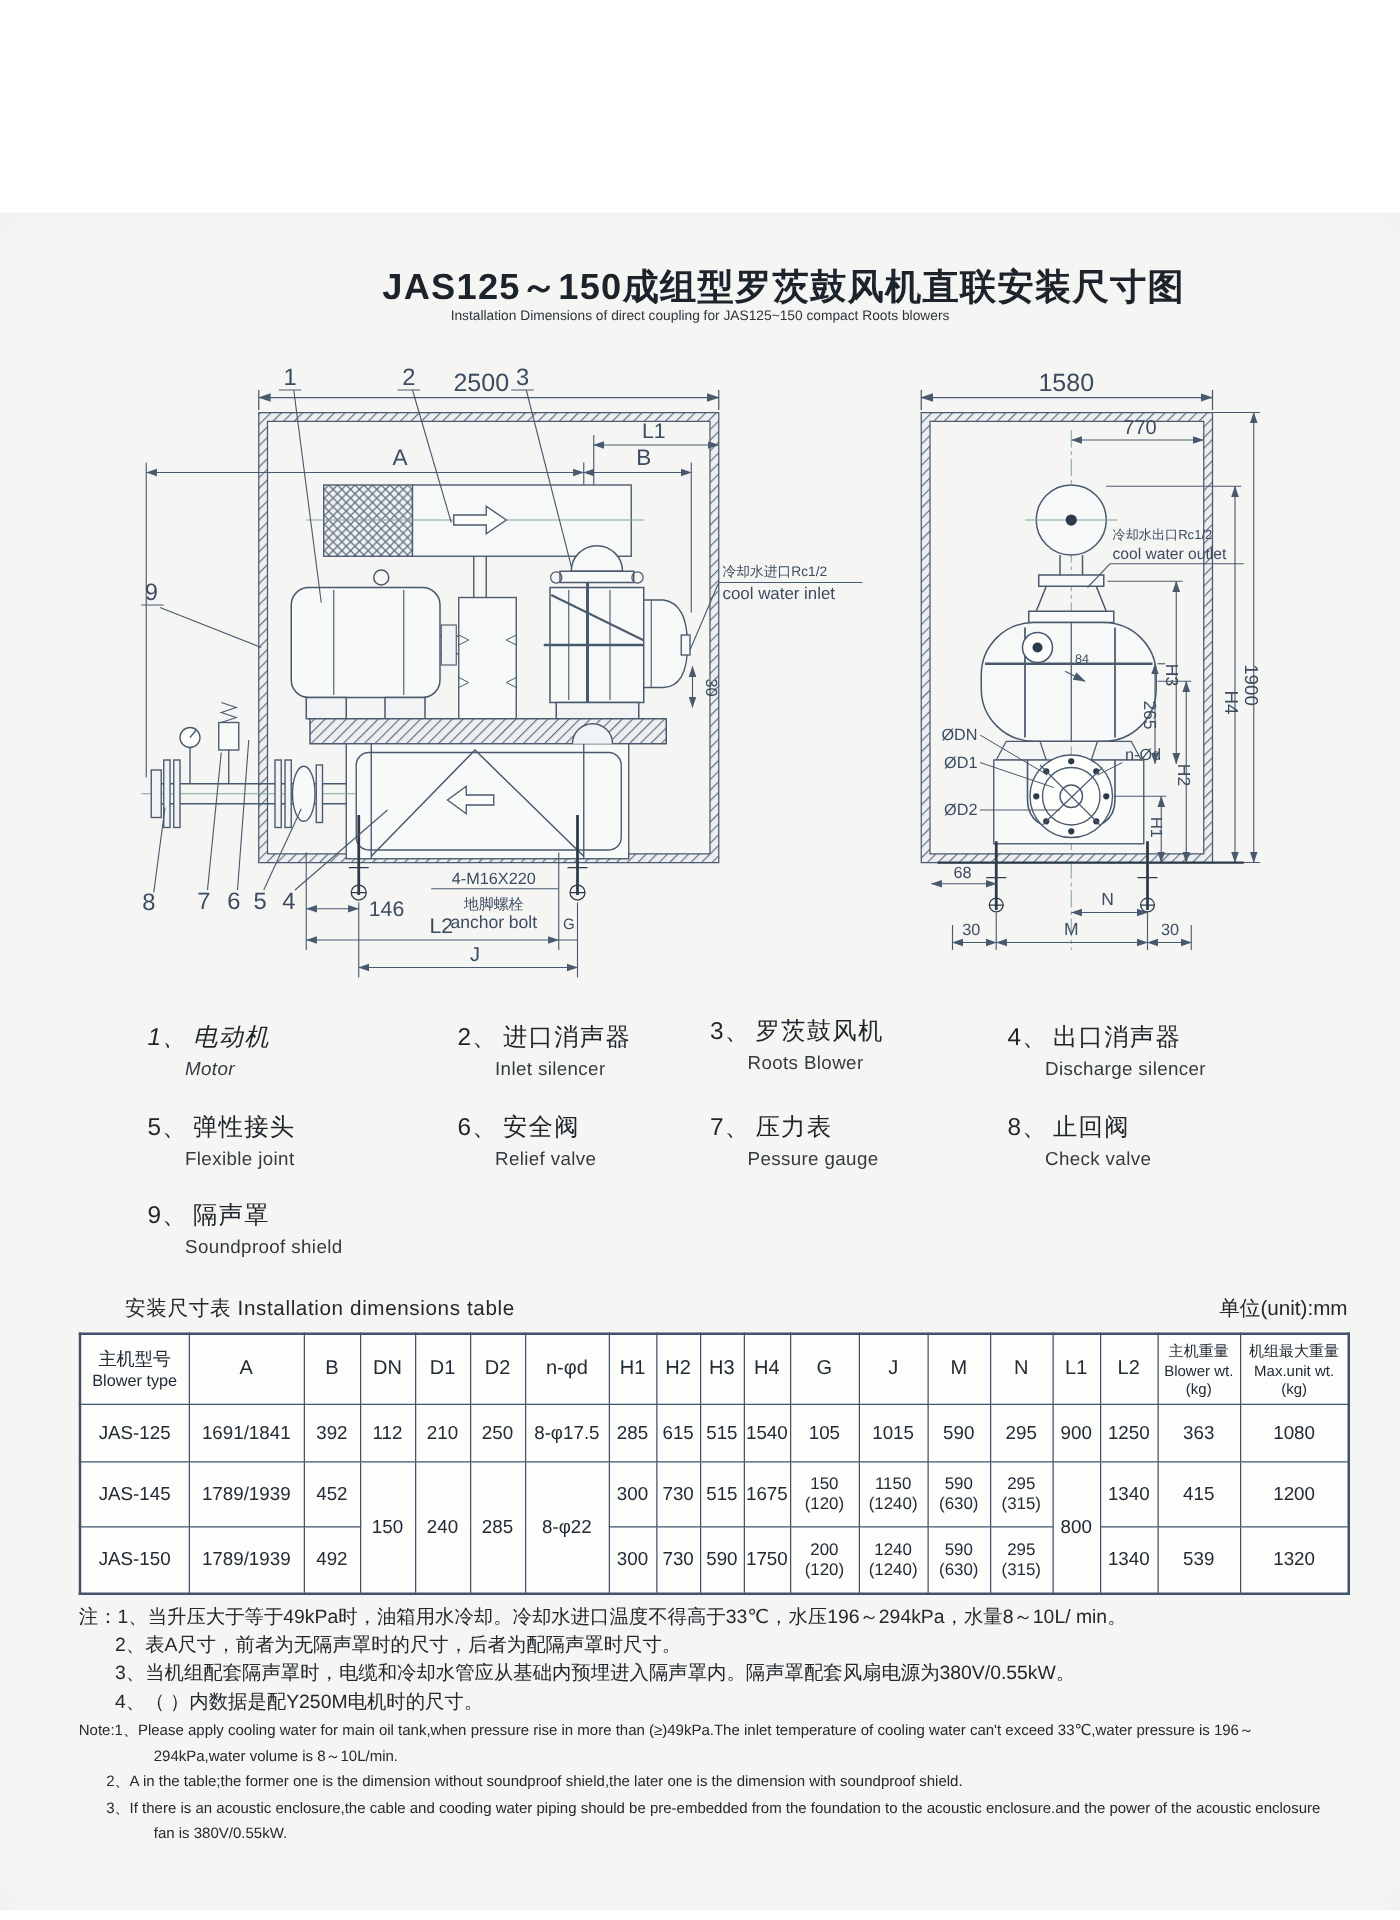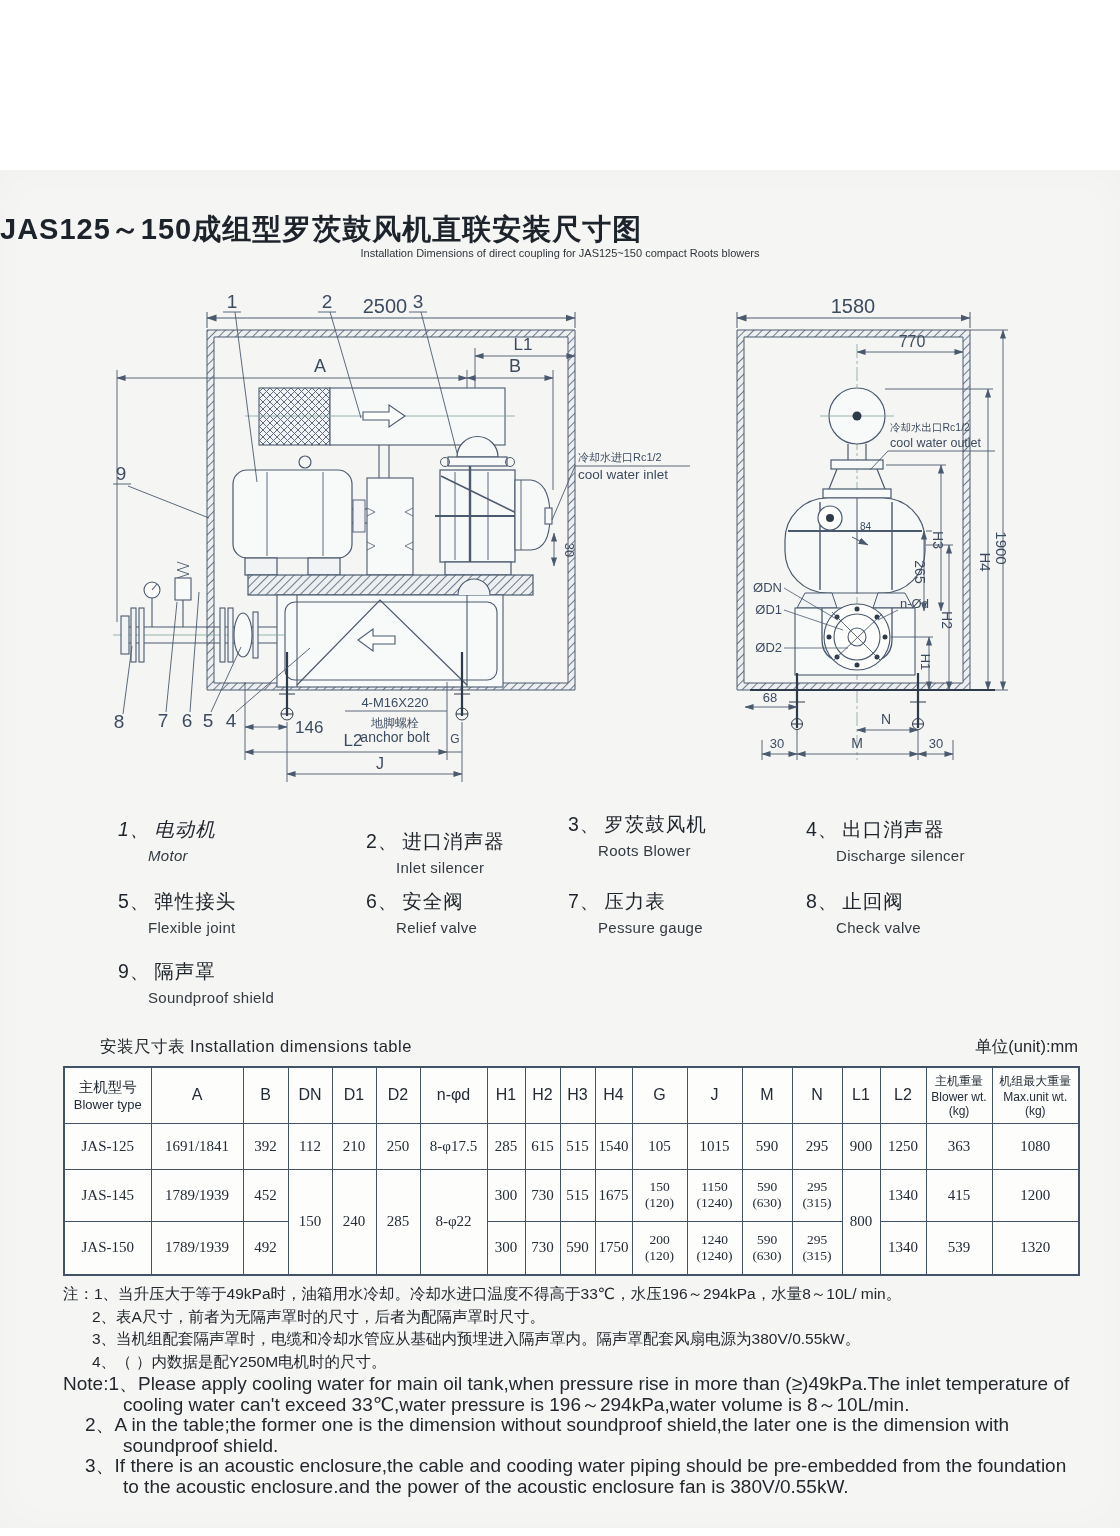--- a/index.html
+++ b/index.html
@@ -1,43 +1,43 @@
 <!DOCTYPE html>
 <html><head>
 <meta charset="utf-8">
 <style>
   html,body{margin:0;padding:0;background:#ffffff;}
   body{width:1120px;height:1536px;position:relative;font-family:"Liberation Sans","DejaVu Sans",sans-serif;color:#23282f;}
   .scan-band{position:absolute;left:0;top:170px;width:1120px;height:1358px;background:#f5f5f3;box-shadow:inset 0 0 40px rgba(0,0,0,0.02);}
   .abs{position:absolute;}
-  .title{left:0;top:210px;width:948px;text-align:left;font-size:29px;font-weight:bold;color:#1d232b;letter-spacing:1px;}
+  .title{left:0;top:210px;width:948px;text-align:right;font-size:29px;font-weight:bold;color:#1d232b;letter-spacing:1px;}
   .subtitle{left:0;top:247px;width:1120px;text-align:center;font-size:11px;color:#2e343c;}
   svg text{font-family:"Liberation Sans","DejaVu Sans",sans-serif;fill:#3c4c60;}
   .lg-item{position:absolute;width:250px;}
   .lg-zh{font-size:19.5px;color:#1e242b;letter-spacing:1px;}
   .lg-num{margin-right:4px;}
   .lg-en{font-size:15px;color:#333a42;margin:4px 0 0 30px;letter-spacing:0.3px;}
   .tbl-caption{left:100px;top:1036px;font-size:16.5px;color:#23282f;letter-spacing:0.5px;}
   .tbl-unit{top:1036px;right:42px;font-size:16.5px;color:#23282f;}
   table.dims{position:absolute;left:63px;top:1066px;border-collapse:collapse;table-layout:fixed;width:1015px;background:#fdfdfc;}
   table.dims th,table.dims td{border:1px solid #42536a;text-align:center;vertical-align:middle;padding:1px;font-weight:normal;color:#232c36;overflow:hidden;}
   table.dims{border:2px solid #42536a;}
   th .h-zh{display:block;font-size:14.5px;}
   th .h-en{display:block;font-size:13px;}
   th .h-sm{display:block;font-size:12px;}
   .col-letter{font-size:16px;}
   tr.hdr{height:56px;padding-left:16px;}
   tr.r1{height:46px;}
   tr.r2{height:52px;}
   tr.r3{height:54px;}
-  td{font-size:15px;font-family:Liberation Serif, serif;}
+  td{font-size:15px;}
   td.two{font-size:13.5px;line-height:1.15;}
   .notes{position:absolute;left:63px;width:1010px;color:#23282f;}
   .notes-zh{top:1283px;font-size:15.5px;line-height:22.5px;}
-  .notes-en{top:1374px;font-size:19px;line-height:20.5px;}
+  .notes-en{top:1374px;font-size:12px;line-height:20.5px;}
   .nz{padding-left:60px;text-indent:-31px;}
   .nz.first{text-indent:-60px;}
   .ne{padding-left:60px;text-indent:-38px;}
   .ne.first{text-indent:-60px;}
 </style>
 </head>
 <body>
 
 <div class="scan-band"></div>
 
@@ -378,21 +378,21 @@
     <line x1="218" y1="464" x2="253" y2="464" marker-start="url(#svA)" marker-end="url(#svA)"></line>
     <text x="236" y="458" font-size="13" text-anchor="middle" stroke="none">30</text>
   </g>
 </svg>
 
 <div>
   <div class="lg-item" style="left:118px;top:816px;font-style:italic;">
     <div class="lg-zh"><span class="lg-num">1、</span><span>电动机</span></div>
     <div class="lg-en">Motor</div>
   </div>
-  <div class="lg-item" style="left:366px;top:816px;margin-top:12px;">
+  <div class="lg-item" style="left:366px;top:816px;">
     <div class="lg-zh"><span class="lg-num">2、</span><span>进口消声器</span></div>
     <div class="lg-en">Inlet silencer</div>
   </div>
   <div class="lg-item" style="left:568px;top:811px;">
     <div class="lg-zh"><span class="lg-num">3、</span><span>罗茨鼓风机</span></div>
     <div class="lg-en">Roots Blower</div>
   </div>
   <div class="lg-item" style="left:806px;top:816px;">
     <div class="lg-zh"><span class="lg-num">4、</span><span>出口消声器</span></div>
     <div class="lg-en">Discharge silencer</div>

